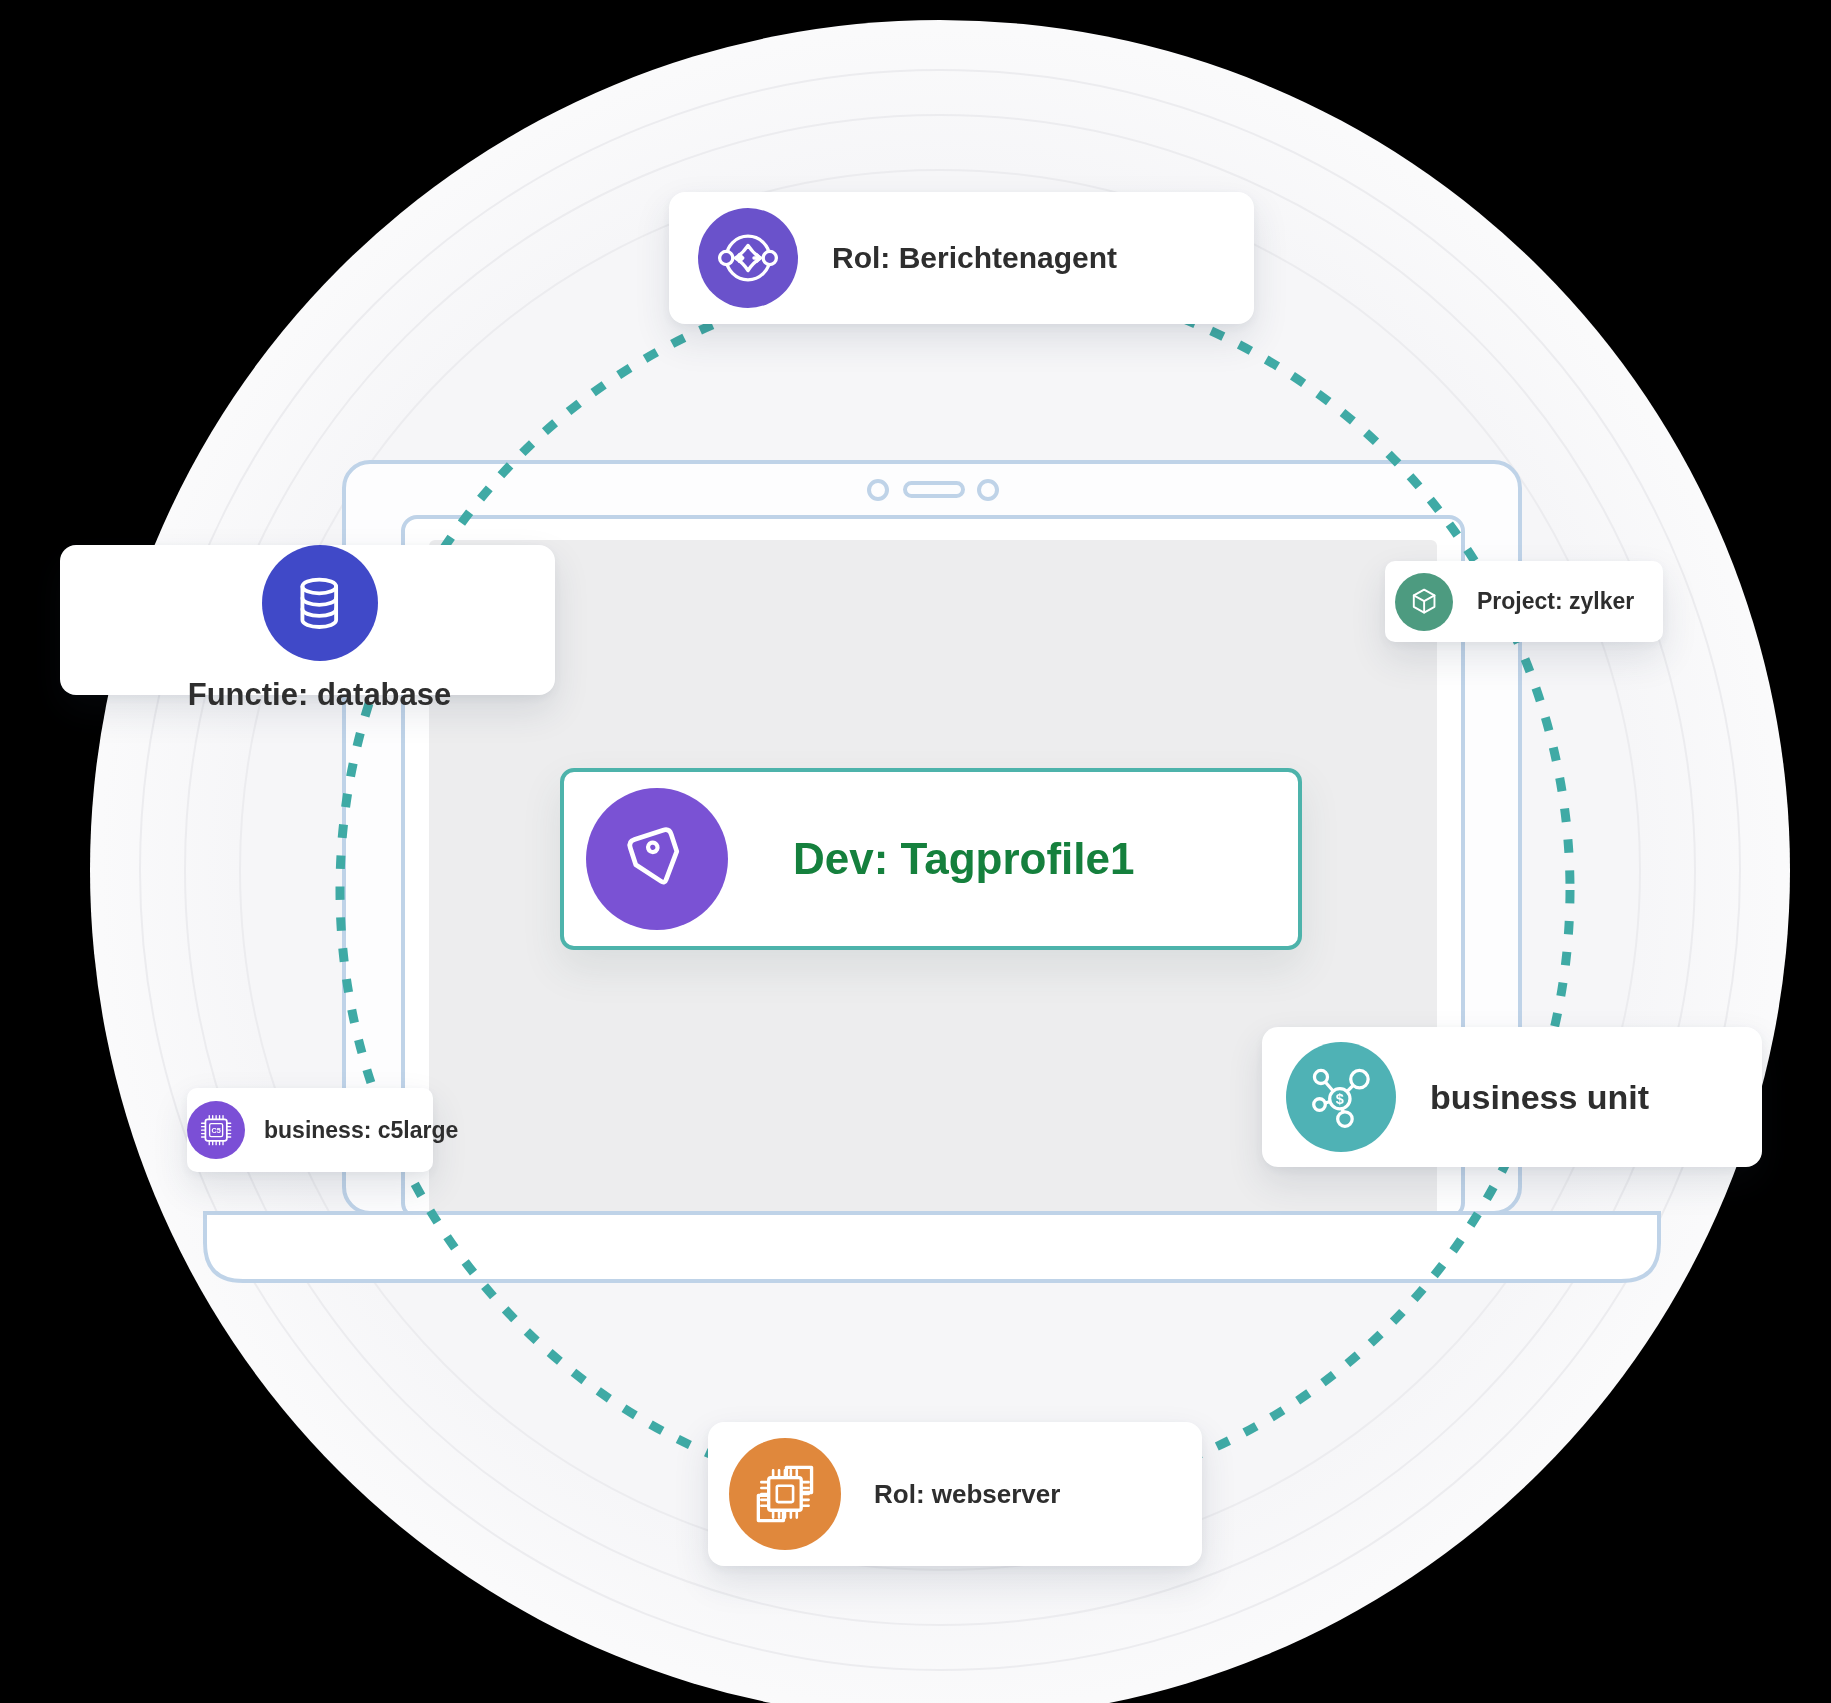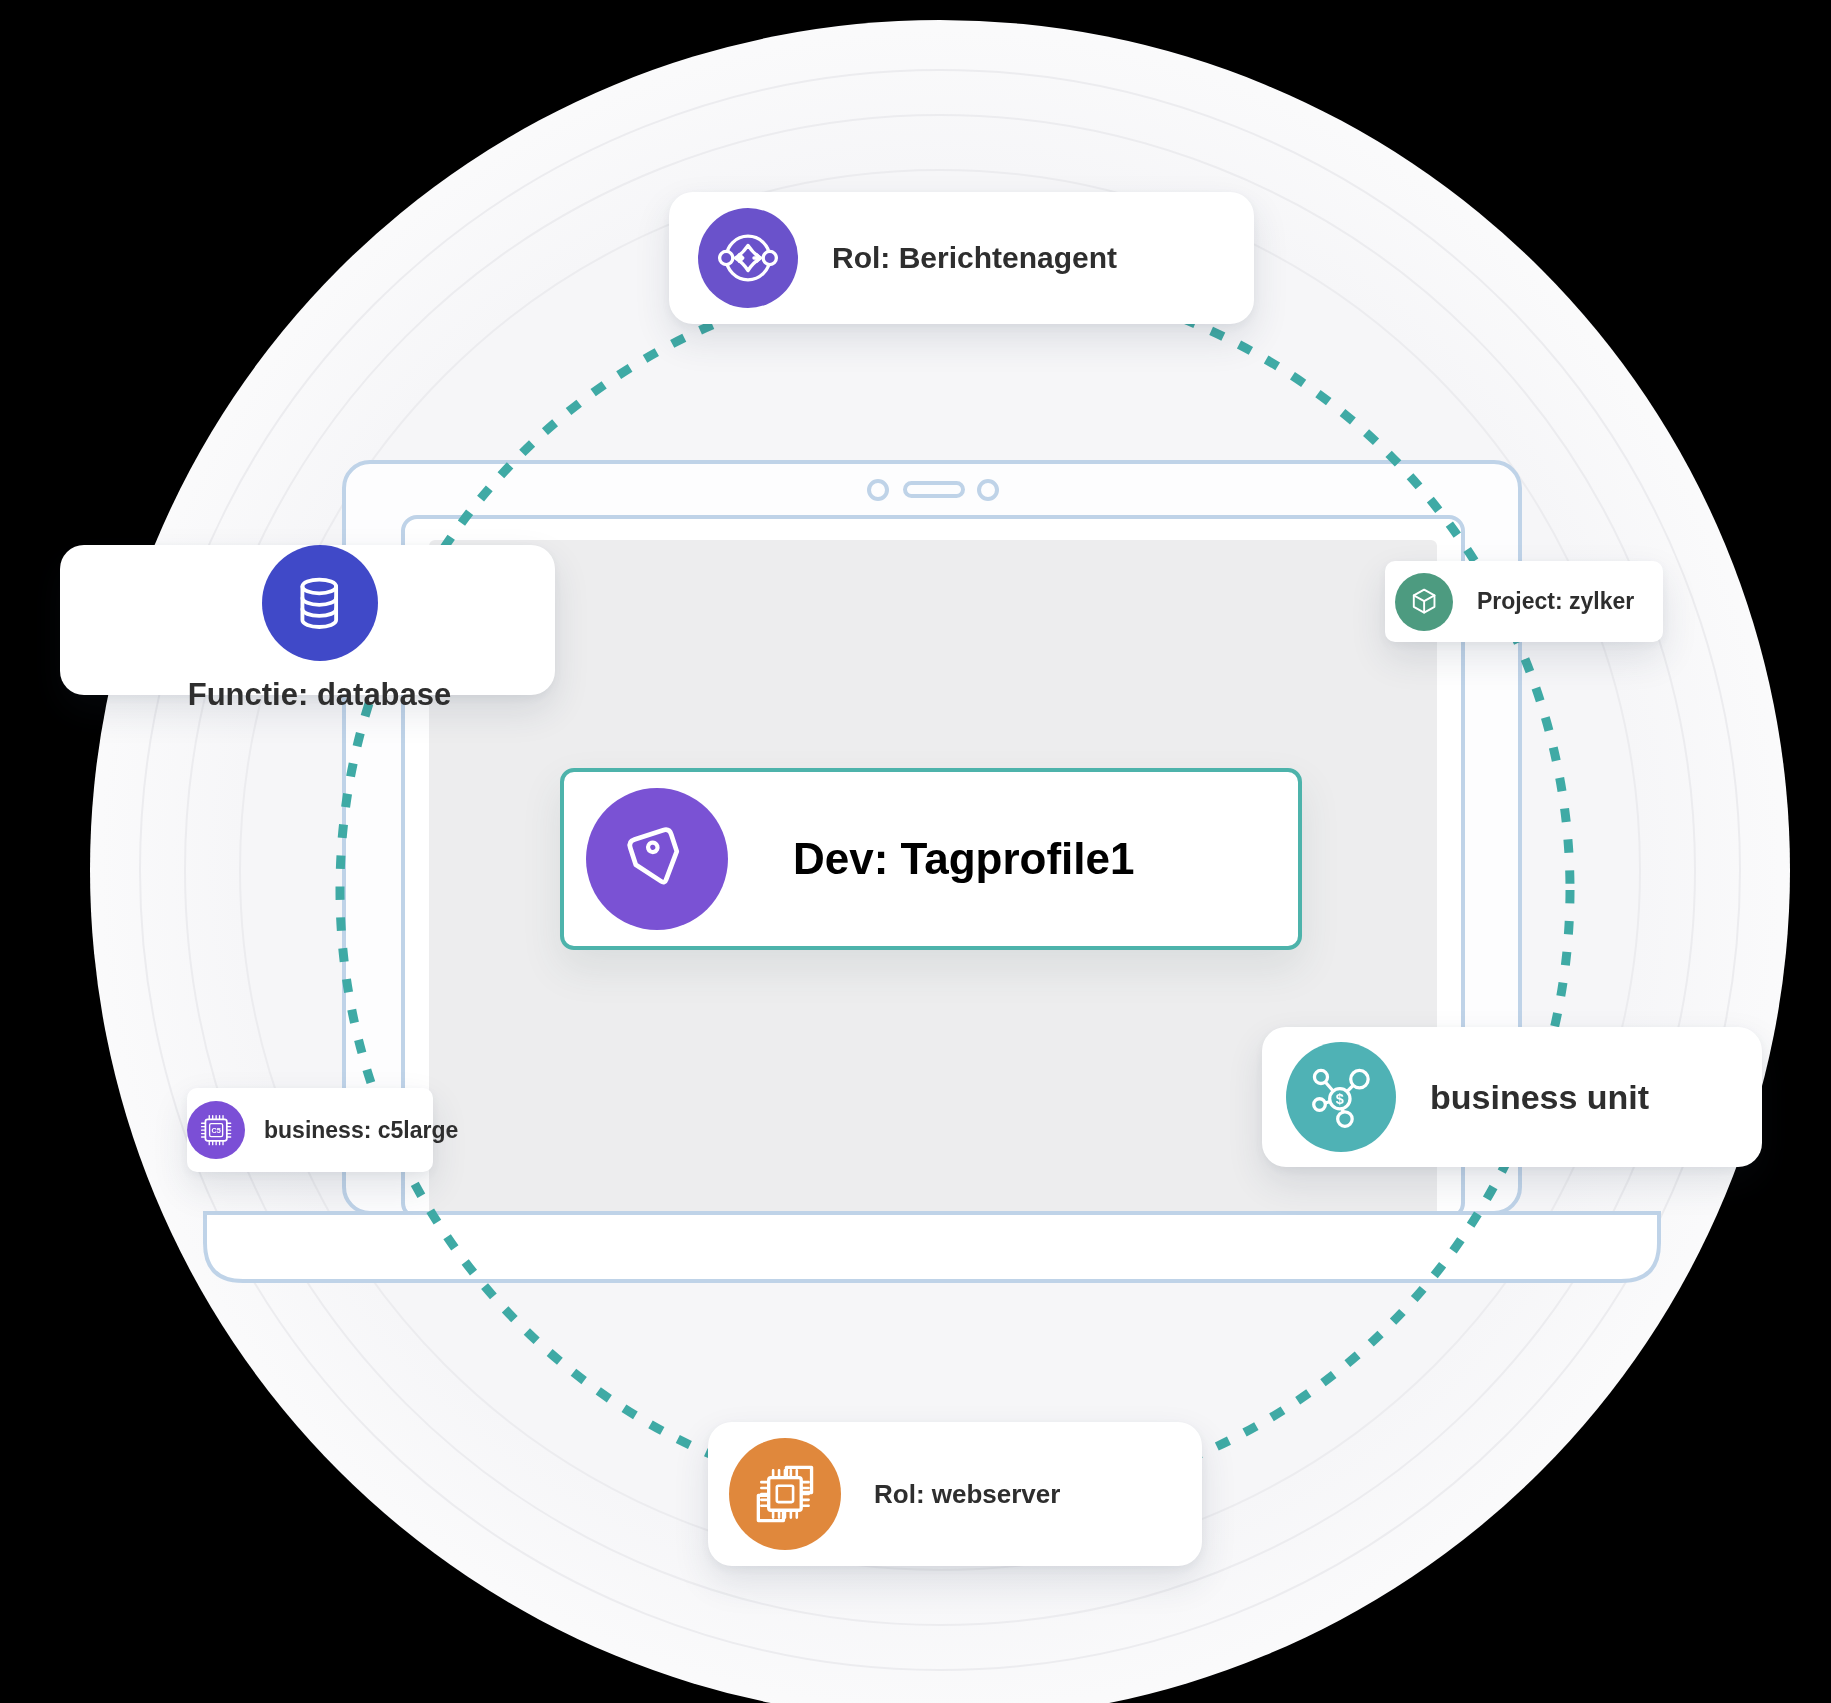--- a/index.html
+++ b/index.html
@@ -14,21 +14,21 @@
   }
   svg.scene{position:absolute;left:0;top:0;}
   .faint-arc{fill:none;stroke:#ececef;stroke-width:2;}
   .lline{stroke:var(--c-laptop_line,#bfd3e8);stroke-width:4;}
   .lfill-white{fill:#fdfdfe;}
   .lfill-none{fill:none;}
   .screen{fill:var(--c-screen_gray,#ededee);}
   .dash-ring{fill:none;stroke:var(--c-dash_teal,#3faaa5);stroke-width:9;stroke-dasharray:13.5 17.5;}
 
   .card{
-    position:absolute;display:flex;align-items:center;background:#fff;border-radius:24px;
+    position:absolute;display:flex;align-items:center;background:#fff;border-radius:16px;
     box-shadow:0 16px 36px rgba(45,60,80,.12), 0 3px 8px rgba(45,60,80,.06);
     box-sizing:border-box;color:var(--c-card_text,#2e2e2e);font-weight:700;white-space:nowrap;
   }
   .badge{flex:none;border-radius:50%;display:flex;align-items:center;justify-content:center;}
   .badge svg{width:66%;height:66%;overflow:visible;}
   .ic{stroke:#fff;fill:none;stroke-linecap:round;stroke-linejoin:round;}
   .ic-txt{fill:#fff;font-weight:700;font-family:"Liberation Sans",sans-serif;}
   .mask-purple{fill:var(--c-badge_purple,#6a52cb);}
   .mask-teal{fill:var(--c-badge_teal,#4fb2b5);}
   .mask-orange{fill:var(--c-badge_orange,#e0883c);}
@@ -36,21 +36,21 @@
   #card-berichtenagent{left:669px;top:192px;width:585px;height:132px;padding-left:29px;gap:34px;font-size:30px;}
   #card-berichtenagent .badge{width:100px;height:100px;background:var(--c-badge_purple,#6a52cb);}
 
   #card-database{left:60px;top:545px;width:495px;height:150px;padding-left:24px;gap:16px;font-size:31px;flex-direction:column;}
   #card-database .badge{width:116px;height:116px;background:var(--c-badge_indigo,#4049c8);}
 
   #card-zylker{left:1385px;top:561px;width:278px;height:81px;padding-left:10px;gap:24px;font-size:23px;border-radius:10px;}
   #card-zylker .badge{width:58px;height:58px;background:var(--c-badge_green,#4d9b80);}
 
   #card-tagprofile{left:560px;top:768px;width:742px;height:182px;padding-left:22px;gap:65px;font-size:44px;
-    border:4px solid var(--c-center_border,#4db3ab);border-radius:14px;color:#000000;
+    border:4px solid var(--c-center_border,#4db3ab);border-radius:14px;color:#15803d;
     box-shadow:0 18px 40px rgba(45,80,80,.10);}
   #card-tagprofile .badge{width:142px;height:142px;background:var(--c-badge_tag_purple,#7a52d4);}
 
   #card-cluster{left:187px;top:1088px;width:246px;height:84px;gap:19px;font-size:23px;border-radius:10px;}
   #card-cluster .badge{width:58px;height:58px;background:var(--c-badge_chip_purple,#7b4fd6);}
 
   #card-business{left:1262px;top:1027px;width:500px;height:140px;padding-left:24px;gap:34px;font-size:34px;}
   #card-business .badge{width:110px;height:110px;background:var(--c-badge_teal,#4fb2b5);}
 
   #card-webserver{left:708px;top:1422px;width:494px;height:144px;padding-left:21px;gap:33px;font-size:26px;}

